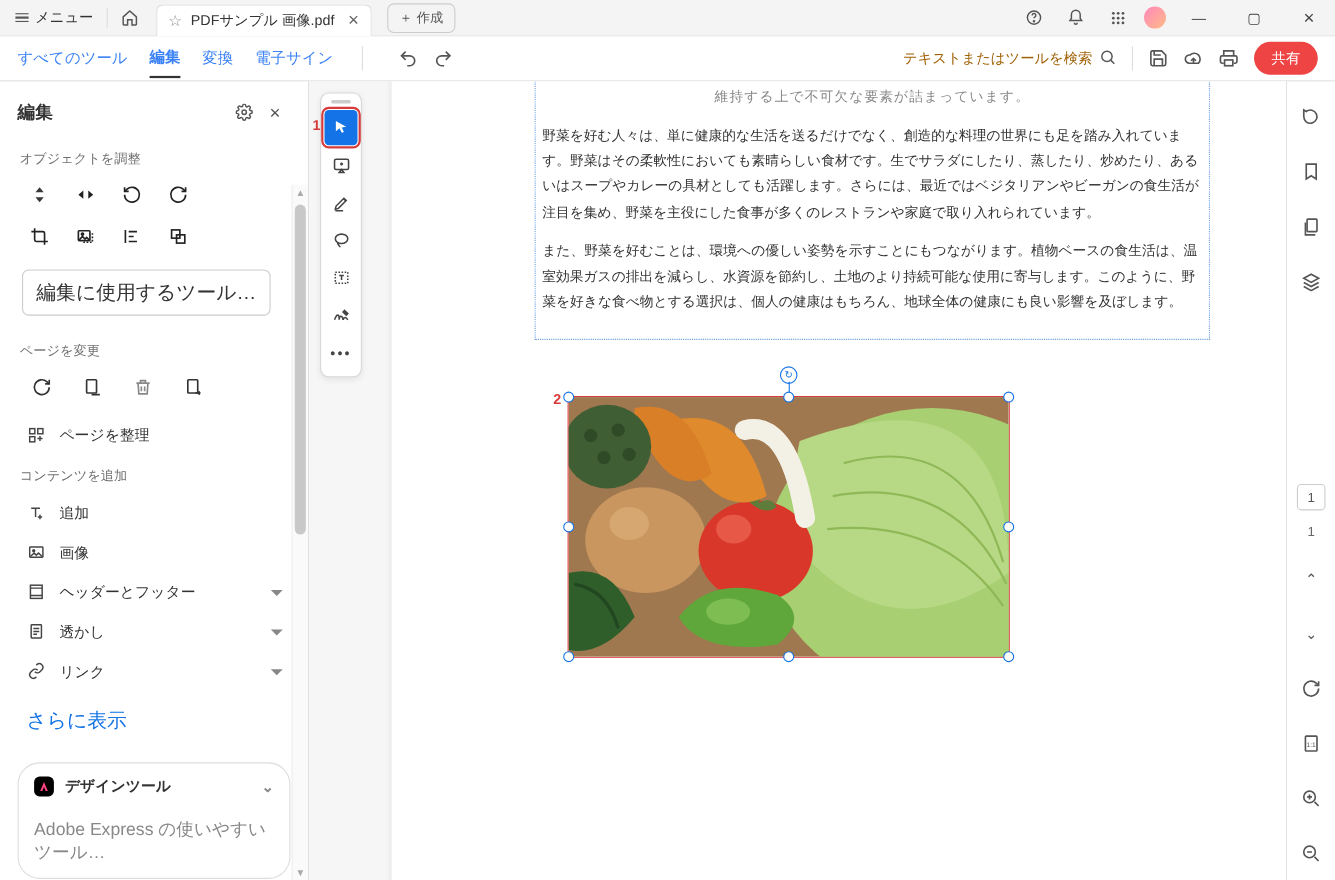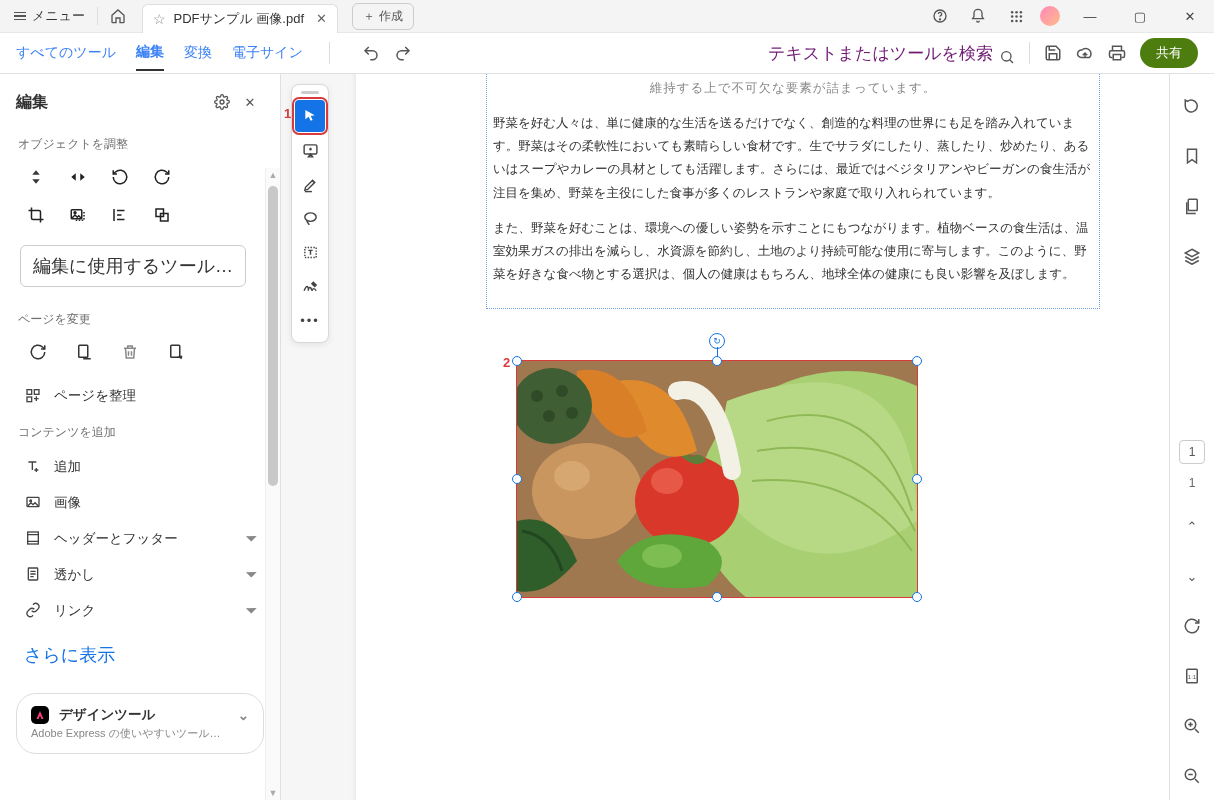--- a/index.html
+++ b/index.html
@@ -16,43 +16,43 @@
 .new-tab{margin-left:8px;display:flex;align-items:center;gap:4px;padding:4px 10px;border:1px solid #ccc;border-radius:6px;cursor:pointer;font-size:12px;color:#555}
 .titlebar-right{margin-left:auto;display:flex;align-items:center;gap:10px;padding-right:4px}
 .titlebar-right .ic{width:28px;height:28px;display:flex;align-items:center;justify-content:center;cursor:pointer;color:#555}
 .win-ctrl{width:40px;height:32px;display:flex;align-items:center;justify-content:center;cursor:pointer;color:#444}
 .avatar{width:20px;height:20px;border-radius:50%;background:linear-gradient(135deg,#f8b,#fb8);display:flex;align-items:center;justify-content:center;font-size:10px;color:#fff}
 .toolbar{height:40px;display:flex;align-items:center;padding:0 16px;gap:20px;border-bottom:1px solid #e0e0e0;font-size:14px}
 .toolbar .titem{cursor:pointer;padding:8px 0;color:#3b82f6}
 .toolbar .titem.active{font-weight:600;border-bottom:2px solid #333}
 .toolbar .undo-redo{display:flex;gap:14px;margin-left:12px;color:#555}
 .toolbar .rt{display:flex;align-items:center;gap:14px;color:#555;margin-left:auto}
-.search{display:flex;align-items:flex-end;gap:6px;color:#701a75;font-size:17px}
+.search{display:flex;align-items:flex-start;gap:6px;color:#a16207;font-size:13px}
 .search svg{color:#666}
-.share-btn{background:#4d7c0f;color:#fff;border-radius:16px;padding:6px 16px;font-size:13px;cursor:pointer}
+.share-btn{background:#ef4444;color:#fff;border-radius:16px;padding:6px 16px;font-size:13px;cursor:pointer}
 .main{flex:1;display:flex;min-height:0}
 .left-panel{width:280px;border-right:1px solid #e0e0e0;display:flex;flex-direction:column;overflow:hidden;position:relative}
 .left-hdr{display:flex;align-items:center;padding:14px 16px 10px}
 .left-hdr h3{margin:0;font-size:16px;font-weight:600;flex:1}
 .left-hdr .ic{width:28px;height:28px;display:flex;align-items:center;justify-content:center;cursor:pointer;color:#555}
 .section-label{color:#707070;font-size:12px;padding:10px 18px 8px}
 .obj-tools{display:flex;gap:18px;padding:4px 24px 10px}
 .obj-tools .ic,.obj-tools2 .ic{width:24px;height:24px;display:flex;align-items:center;justify-content:center;cursor:pointer;color:#222}
 .obj-tools2{display:flex;gap:18px;padding:4px 24px 12px}
 .tool-btn{margin:6px 20px 14px;border:1px solid #ccc;border-radius:6px;padding:8px 12px;font-size:18px;cursor:pointer;display:inline-block}
 .pg-tools{display:flex;gap:22px;padding:4px 26px 14px}
 .pg-tools .ic{width:24px;height:24px;display:flex;align-items:center;justify-content:center;cursor:pointer;color:#333}
 .menu-item{display:flex;align-items:flex-start;gap:12px;padding:9px 24px;cursor:pointer;font-size:13.5px;color:#333}
 .menu-item .mi-ic{width:18px;display:flex;justify-content:center;color:#444}
 .menu-item .chev{margin-left:auto;color:#888;font-size:10px;transform:rotate(45deg);display:inline-block}
 .more-link{color:#1473e6;padding:14px 24px;cursor:pointer;font-size:18px}
 .design-card{margin:12px 16px;border:1px solid #ddd;border-radius:20px;padding:12px 14px}
 .design-card .hd{display:flex;align-items:center;gap:10px;font-weight:600;font-size:13.5px}
 .design-card .hd .chv{margin-left:auto;color:#888}
-.design-card .sub{color:#888;font-size:11px;margin-top:2px}
+.design-card .sub{color:#888;font-size:16px;margin-top:20px}
 .ax-logo{width:18px;height:18px;border-radius:5px;background:#000;display:flex;align-items:center;justify-content:center}
 .left-scroll{position:absolute;right:0;top:94px;bottom:0;width:14px;background:#fafafa;border-left:1px solid #eee}
 .left-scroll .up,.left-scroll .dn{height:14px;display:flex;align-items:center;justify-content:center;color:#aaa;font-size:9px}
 .left-scroll .thumb{position:absolute;top:18px;left:2px;right:2px;height:300px;background:#c8c8c8;border-radius:5px}
 .doc-area{flex:1;background:#f6f6f6;position:relative;overflow:hidden}
 .float-toolbar{position:absolute;left:10px;top:10px;width:36px;background:#fff;border:1px solid #d8d8d8;border-radius:8px;box-shadow:0 2px 6px rgba(0,0,0,.08);padding:6px 0;display:flex;flex-direction:column;align-items:center;gap:2px}
 .float-toolbar .handle{width:18px;height:3px;background:#ccc;border-radius:2px;margin-bottom:4px}
 .ft-item{width:30px;height:32px;display:flex;align-items:center;justify-content:center;cursor:pointer;color:#444;border-radius:4px}
 .ft-item.sel{background:#1473e6;color:#fff;outline:2px solid #d73b3b;outline-offset:1px}
 .marker-1{position:absolute;left:-8px;top:6px;color:#d73b3b;font-weight:700;font-size:13px}

